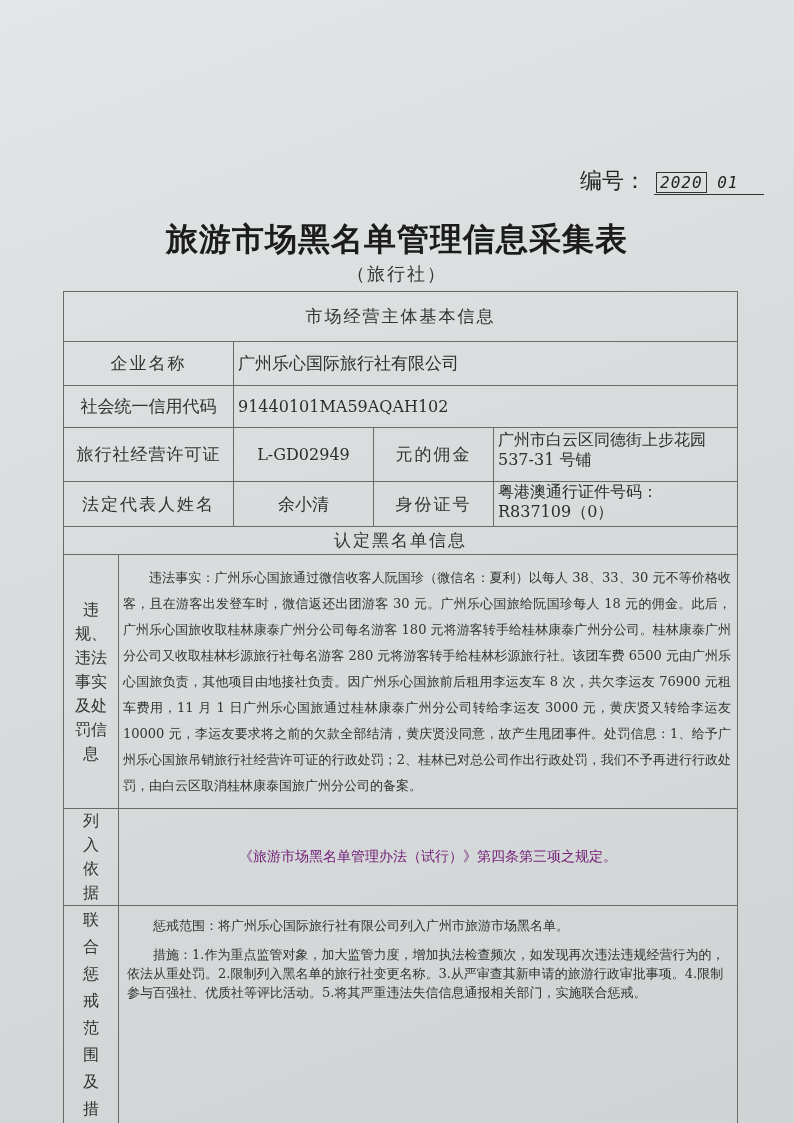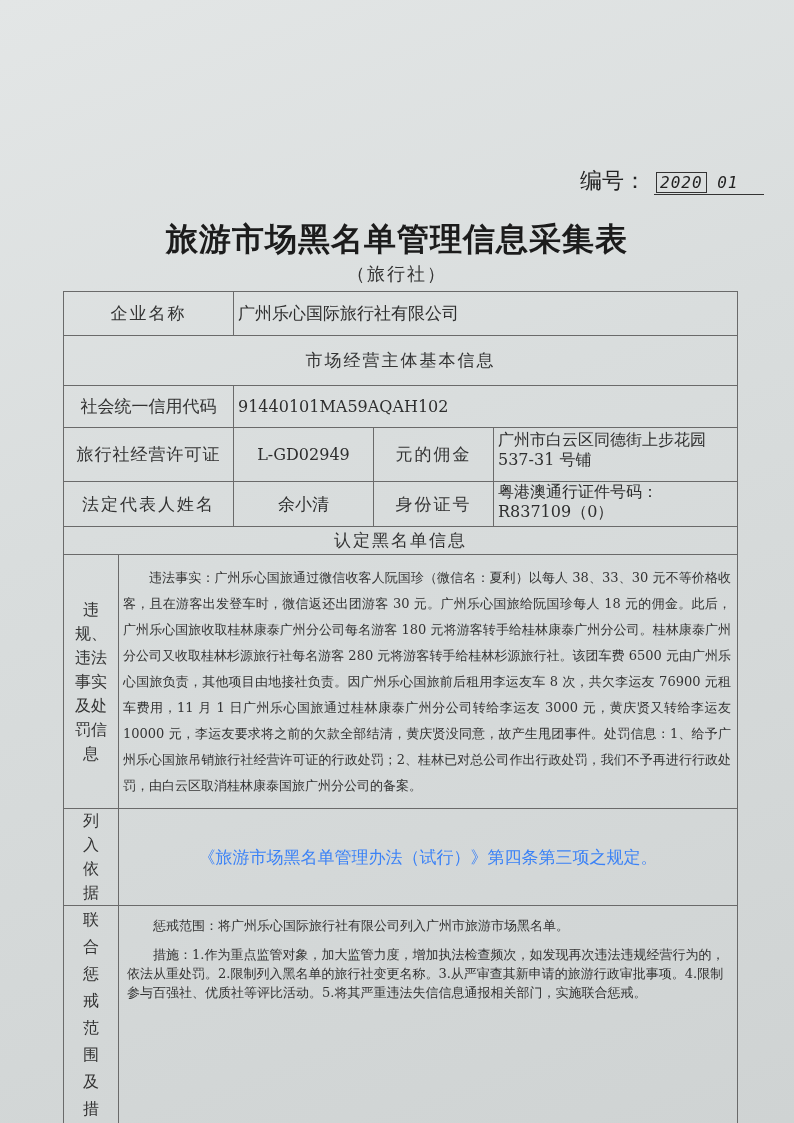--- a/index.html
+++ b/index.html
@@ -47,21 +47,21 @@
     .small-lh { line-height: 20px; font-size: 16px; }
     .section-head { text-align: center; letter-spacing: 2px; font-size: 17px; color: #333; }
     .vlabel {
       text-align: center; font-size: 16px; line-height: 24px; color: #333;
     }
     .para {
       font-size: 13px; line-height: 26px; padding: 0 6px 0 4px !important;
       text-align: justify; color: #333;
     }
     .para p { margin: 0; text-indent: 2em; }
-    .basis-text { text-align: center; font-size: 17px; color: #3b82f6; }
+    .basis-text { text-align: center; font-size: 14px; color: #701a75; }
     .measures { font-size: 13px; line-height: 19px; padding: 6px 6px 0 4px !important; vertical-align: top !important; color: #333; }
     .measures p { margin: 4px; text-indent: 2em; }
     .measures p + p { margin-top: 10px; }
   </style>
 </head>
 <body>
 
 <div class="serial">
   <span>编号：</span>
   <span class="hand"><span class="box">2020</span> <span>01</span></span>
@@ -73,27 +73,27 @@
 <table class="form">
   <colgroup>
     <col style="width:55px">
     <col style="width:115px">
     <col style="width:140px">
     <col style="width:120px">
     <col style="width:244px">
   </colgroup>
 
   <tbody>
-      <tr style="height:44px">
+      <tr style="height:50px">
+    <td colspan="5" class="section-head">市场经营主体基本信息</td>
+  </tr>
+
+  <tr style="height:44px">
     <td colspan="2" class="label">企业名称</td>
     <td colspan="3" class="value left-text">广州乐心国际旅行社有限公司</td>
-  </tr>
-
-  <tr style="height:50px">
-    <td colspan="5" class="section-head">市场经营主体基本信息</td>
   </tr>
 
   <tr style="height:42px">
     <td colspan="2" class="label" style="letter-spacing:0">社会统一信用代码</td>
     <td colspan="3" class="value left-text" style="font-size:16px">91440101MA59AQAH102</td>
   </tr>
 
   <tr style="height:54px">
     <td colspan="2" class="label" style="letter-spacing:1px">旅行社经营许可证</td>
     <td class="center" style="font-size:16px">L-GD02949</td>

